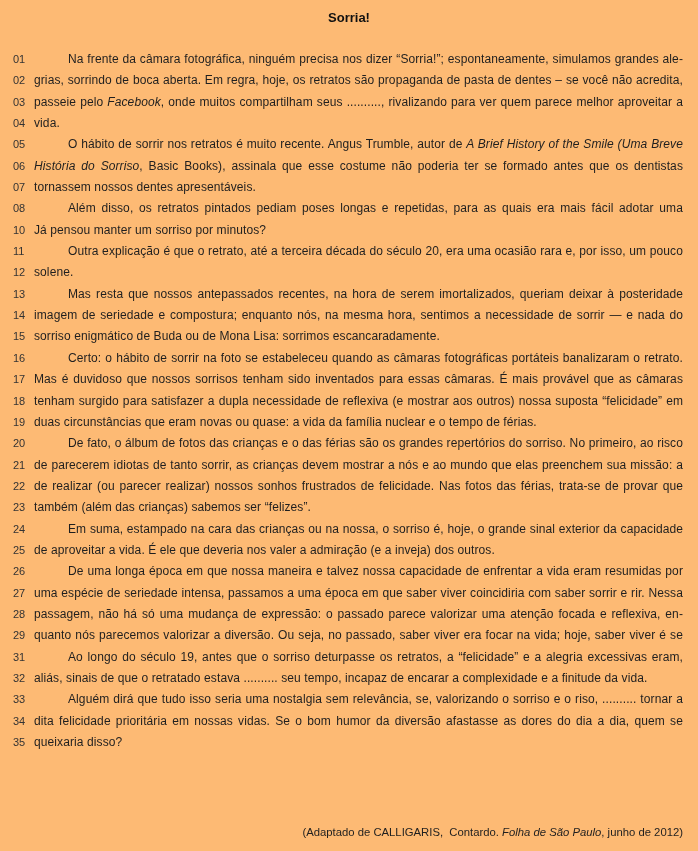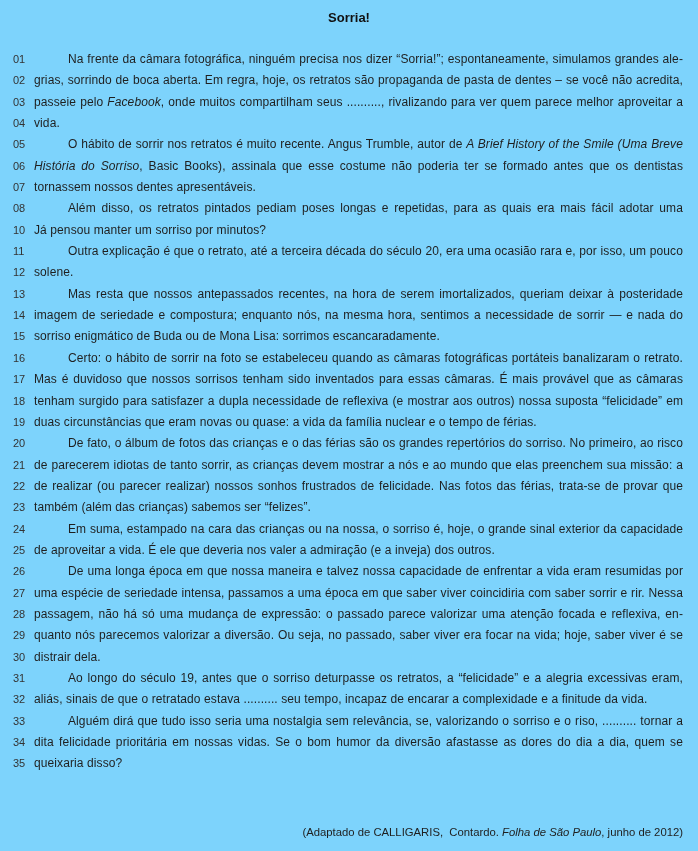--- a/index.html
+++ b/index.html
@@ -37,21 +37,21 @@
   .txt i { }
   .credit {
     position:absolute; top:826px; right:15px;
     font-size:11.3px; color:#1f1f1f;
     text-align:center; white-space:pre-wrap;
   }
 </style>
 </head>
 <body>
 
-<div class="page" style="background: #7dd3fc; color: rgb(31, 31, 31);">
+<div class="page" style="background: #fdba74; color: rgb(31, 31, 31);">
   <h1 class="title">Sorria!</h1>
   <div class="lines" id="lines">
       <div class="row indent justify">
         <span class="num">01</span>
         <span class="txt"><span>Na frente da câmara fotográfica, ninguém precisa nos dizer “Sorria!”; espontaneamente, simulamos grandes ale-</span></span>
       </div>
       <div class="row justify">
         <span class="num">02</span>
         <span class="txt"><span>grias, sorrindo de boca aberta. Em regra, hoje, os retratos são propaganda de pasta de dentes – se você não acredita,</span></span>
       </div>
@@ -152,24 +152,20 @@
         <span class="txt"><span>uma espécie de seriedade intensa, passamos a uma época em que saber viver coincidiria com saber sorrir e rir. Nessa</span></span>
       </div>
       <div class="row justify">
         <span class="num">28</span>
         <span class="txt"><span>passagem, não há só uma mudança de expressão: o passado parece valorizar uma atenção focada e reflexiva, en-</span></span>
       </div>
       <div class="row justify">
         <span class="num">29</span>
         <span class="txt"><span>quanto nós parecemos valorizar a diversão. Ou seja, no passado, saber viver era focar na vida; hoje, saber viver é se</span></span>
       </div>
-      <div class="row">
-        <span class="num">30</span>
-        <span class="txt"><span>distrair dela.</span></span>
-      </div>
       <div class="row indent justify">
         <span class="num">31</span>
         <span class="txt"><span>Ao longo do século 19, antes que o sorriso deturpasse os retratos, a “felicidade” e a alegria excessivas eram,</span></span>
       </div>
       <div class="row">
         <span class="num">32</span>
         <span class="txt"><span>aliás, sinais de que o retratado estava .......... seu tempo, incapaz de encarar a complexidade e a finitude da vida.</span></span>
       </div>
       <div class="row indent justify">
         <span class="num">33</span>

